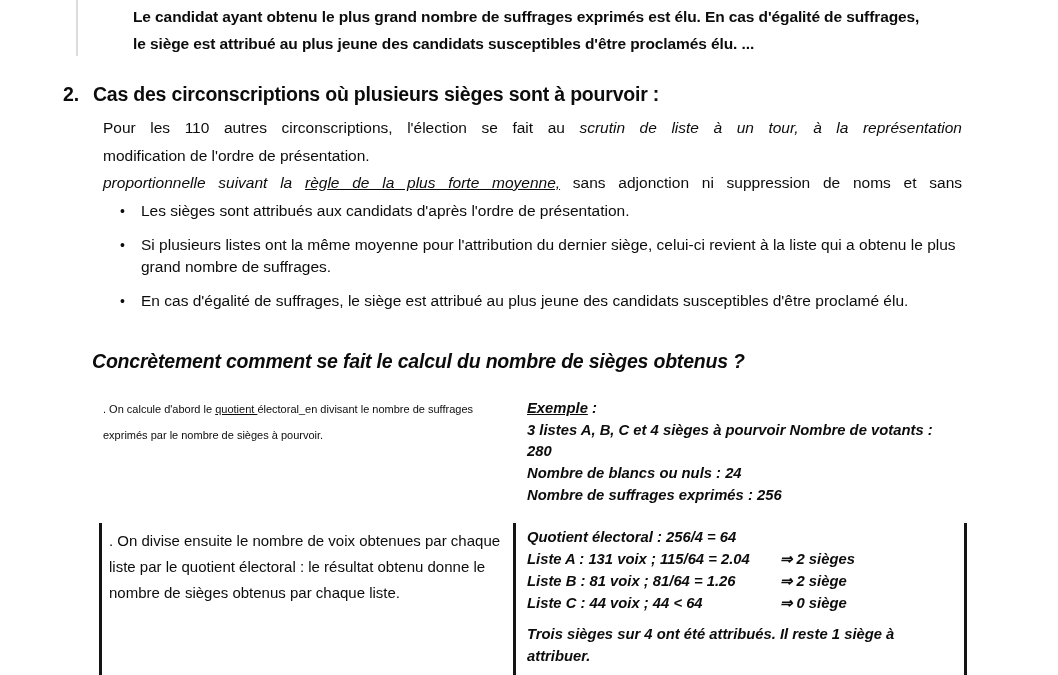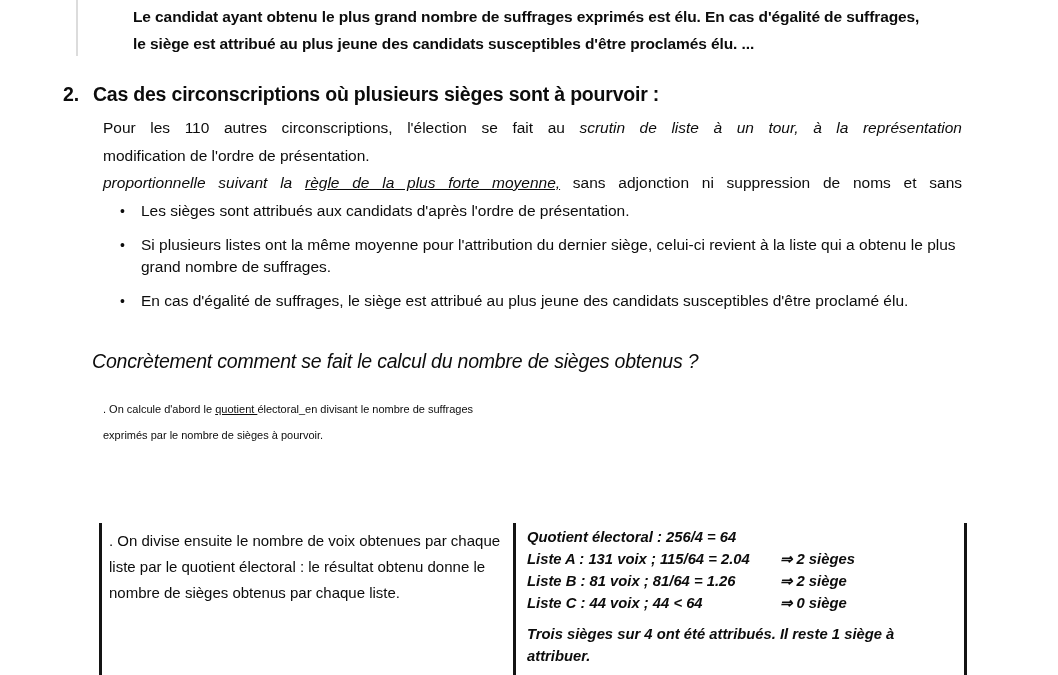--- a/index.html
+++ b/index.html
@@ -32,21 +32,21 @@
   .para-line.just { text-align: justify; text-align-last: justify; }
   .it { font-style: italic; }
   .ul { text-decoration: underline; }
 
   
   .bullets { left: 120px; top: 200px; width: 850px; margin: 0; padding: 0; list-style: none; font-size: 15.5px; }
   .bullets li { display: flex; margin-bottom: 11px; line-height: 22.5px; }
   .dot { flex: none; width: 21px; font-size: 14px; line-height: 22.5px; }
 
   
-  .qhead { left: 92px; top: 350px; font-weight: 400; font-style: italic; font-size: 19.5px; letter-spacing: -0.2px; }
+  .qhead { left: 92px; top: 350px; font-weight: 700; font-style: italic; font-size: 19.5px; letter-spacing: -0.2px; }
 
   
   .cell-left1 { left: 103px; top: 397px; width: 414px; font-size: 11px; line-height: 25.5px; }
   .cell-right1 { left: 527px; top: 398px; width: 440px; font-size: 14.8px; font-weight: 700; font-style: italic; line-height: 21.7px; }
   .cell-left2 { left: 109px; top: 528px; width: 402px; font-size: 15px; line-height: 26px; }
   .cell-right2 { left: 527px; top: 526px; width: 434px; font-size: 14.8px; font-weight: 700; font-style: italic; line-height: 22px; }
   .calc-row { position: relative; }
   .calc-res { position: absolute; left: 253px; top: 0; }
   .conclusion { margin-top: 9px; }
 
@@ -90,20 +90,27 @@
     <li>
       <span class="dot">•</span>
       <span>En cas d'égalité de suffrages, le siège est attribué au plus jeune des candidats susceptibles d'être proclamé élu.</span>
     </li>
   </ul>
 
   <div class="abs qhead">Concrètement comment se fait le calcul du nombre de sièges obtenus ?</div>
 
   <div class="abs cell-left1"><span>. On calcule d'abord le </span><span class="ul">quotient </span><span>électoral_en divisant le nombre de suffrages exprimés par le nombre de sièges à pourvoir.</span></div>
 
+  <div class="abs cell-right1">
+    <div><span class="ul">Exemple</span><span> :</span></div>
+    <div>3 listes A, B, C et 4 sièges à pourvoir Nombre de votants :</div>
+    <div>280</div>
+    <div>Nombre de blancs ou nuls : 24</div>
+    <div>Nombre de suffrages exprimés : 256</div>
+  </div>
 
   <div class="abs vline vline-left"></div>
   <div class="abs vline vline-mid"></div>
   <div class="abs vline vline-right"></div>
 
   <div class="abs cell-left2">. On divise ensuite le nombre de voix obtenues par chaque liste par le quotient électoral : le résultat obtenu donne le nombre de sièges obtenus par chaque liste.</div>
 
   <div class="abs cell-right2">
     <div>Quotient électoral : 256/4 = 64</div>
     <div class="calc-row">

